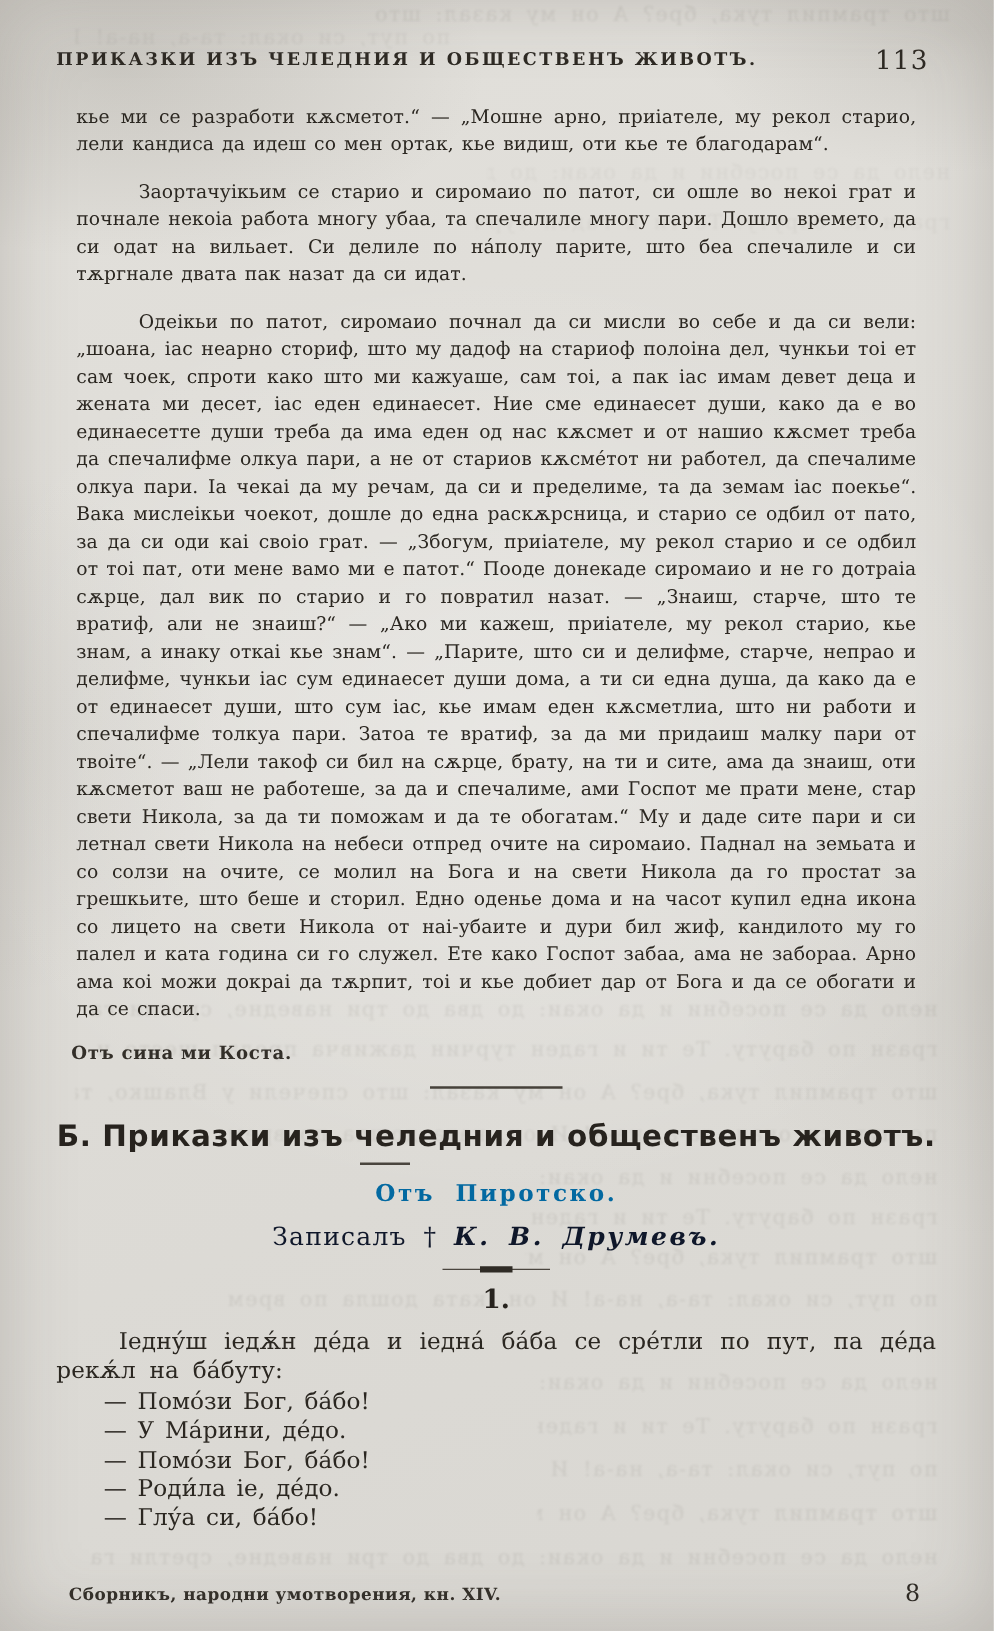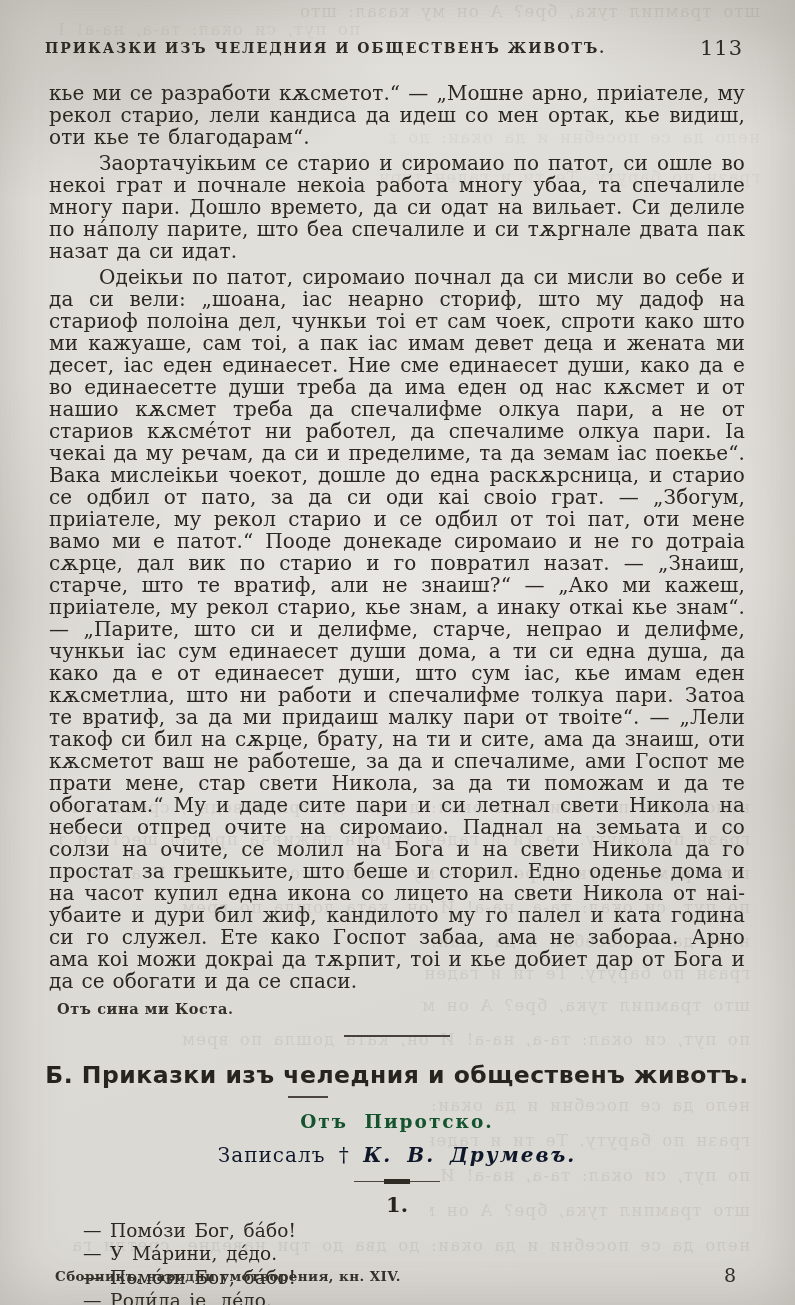--- a/index.html
+++ b/index.html
@@ -31,40 +31,40 @@
 
   .running-head{position:relative;height:28px;}
   .running-title{
     position:absolute;left:0;right:0;top:4px;
     font-weight:bold;font-size:14px;letter-spacing:2px;color:#2e2a24;
   }
   .page-number{position:absolute;right:6px;top:0;font-size:21px;letter-spacing:1px;color:#2e2a24;}
 
   .body-text{margin-top:18px;}
   .body-par{
-    margin:4px;font-size:20px;line-height:22px;text-align:justify;
+    margin:16px;font-size:15px;line-height:22px;text-align:justify;
     text-indent:50px;word-spacing:1.5px;letter-spacing:.1px;
   }
   .body-par.no-indent{text-indent:0;}
   .body-par.last{ text-align-last:left;}
 
   .attribution{margin:8px 0 13px 12px;font-size:14.5px;letter-spacing:.6px;font-weight:bold;color:#332f29;}
 
   .rule-center{width:106px;height:2px;background:#46413a;margin:18px auto 0;}
 
   .section-heading{
     margin:24px 0 0;text-align:center;
     font-family:"DejaVu Sans","Liberation Sans",sans-serif;
     font-weight:bold;font-size:23.5px;letter-spacing:.5px;color:#262era;
     color:#27231e;
   }
   .heading-underline{width:40px;height:2px;background:#4a453e;margin:7px 0 0 243px;}
 
   .subheading{margin:12px 0 0;text-align:center;font-size:18.5px;letter-spacing:2px;color:#2e2a24;}
-  .region-line{margin:13px 0 0;text-align:center;font-size:18.5px;font-weight:bold;letter-spacing:2px;word-spacing:8px;color:#14532d;}
+  .region-line{margin:13px 0 0;text-align:center;font-size:18.5px;font-weight:bold;letter-spacing:2px;word-spacing:8px;color:#0369a1;}
   .recorded-line{margin:11px 0 0;text-align:center;font-size:20px;letter-spacing:1px;color:#0f172a;}
   .recorded-name{font-style:italic;font-weight:bold;letter-spacing:2px;word-spacing:6px;}
   .dagger{padding:0 6px;}
 
   .divider{width:86px;height:1px;background:#4a453e;margin:14px auto 0;position:relative;}
   .divider::after{content:"";position:absolute;left:50%;top:-2px;transform:translateX(-50%);width:26px;height:5px;background:#2f2b25;}
 
   .story-number{margin:10px 0 0;text-align:center;font-size:21px;font-weight:bold;color:#27231e;}
 
   .story-intro{
@@ -129,20 +129,21 @@
   <p class="recorded-line">
     <span>Записалъ</span>
     <span class="dagger">†</span>
     <span class="recorded-name">К. В. Друмевъ.</span>
   </p>
 
   <div class="divider"></div>
 
   <p class="story-number">1.</p>
 
+  <p class="story-intro">Іедну́ш іедѫ́н де́да и іедна́ ба́ба се сре́тли по пут, па де́да рекѫ́л на ба́буту:</p>
 
   <div class="dialogue">
     <p class="dialogue-line">— Помо́зи Бог, ба́бо!</p>
     <p class="dialogue-line">— У Ма́рини, де́до.</p>
     <p class="dialogue-line">— Помо́зи Бог, ба́бо!</p>
     <p class="dialogue-line">— Роди́ла іе, де́до.</p>
     <p class="dialogue-line">— Глу́а си, ба́бо!</p>
 
   </div>
 

